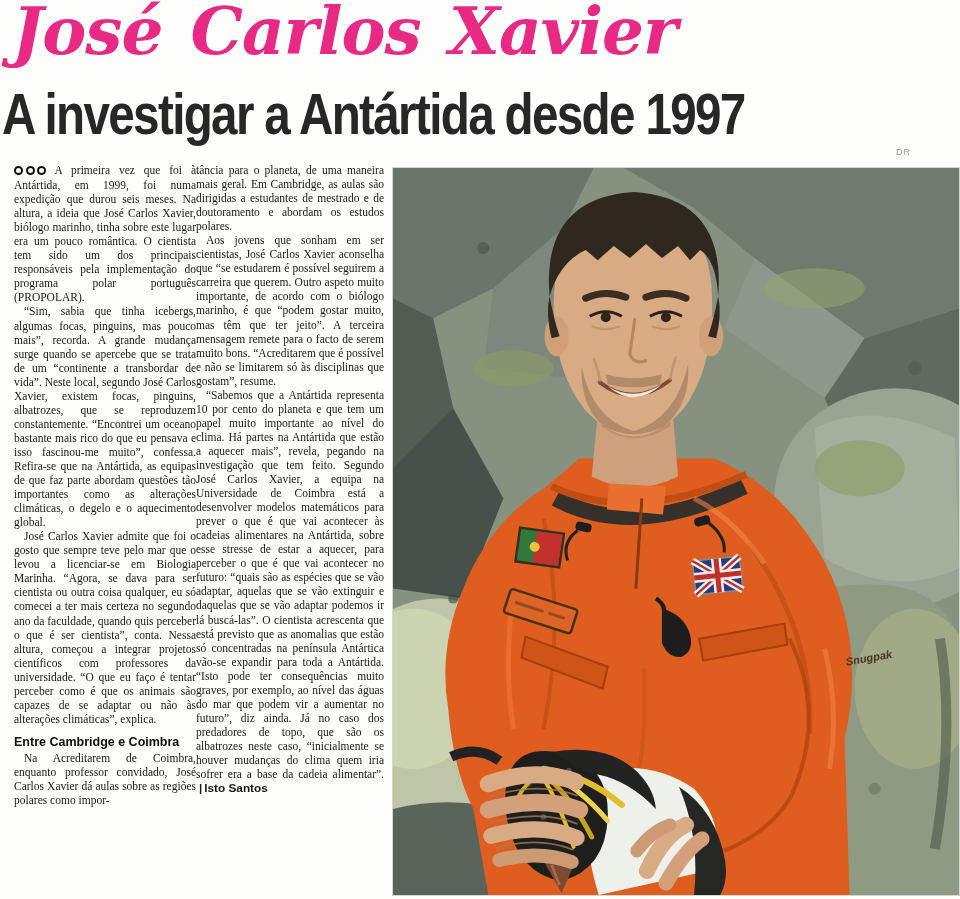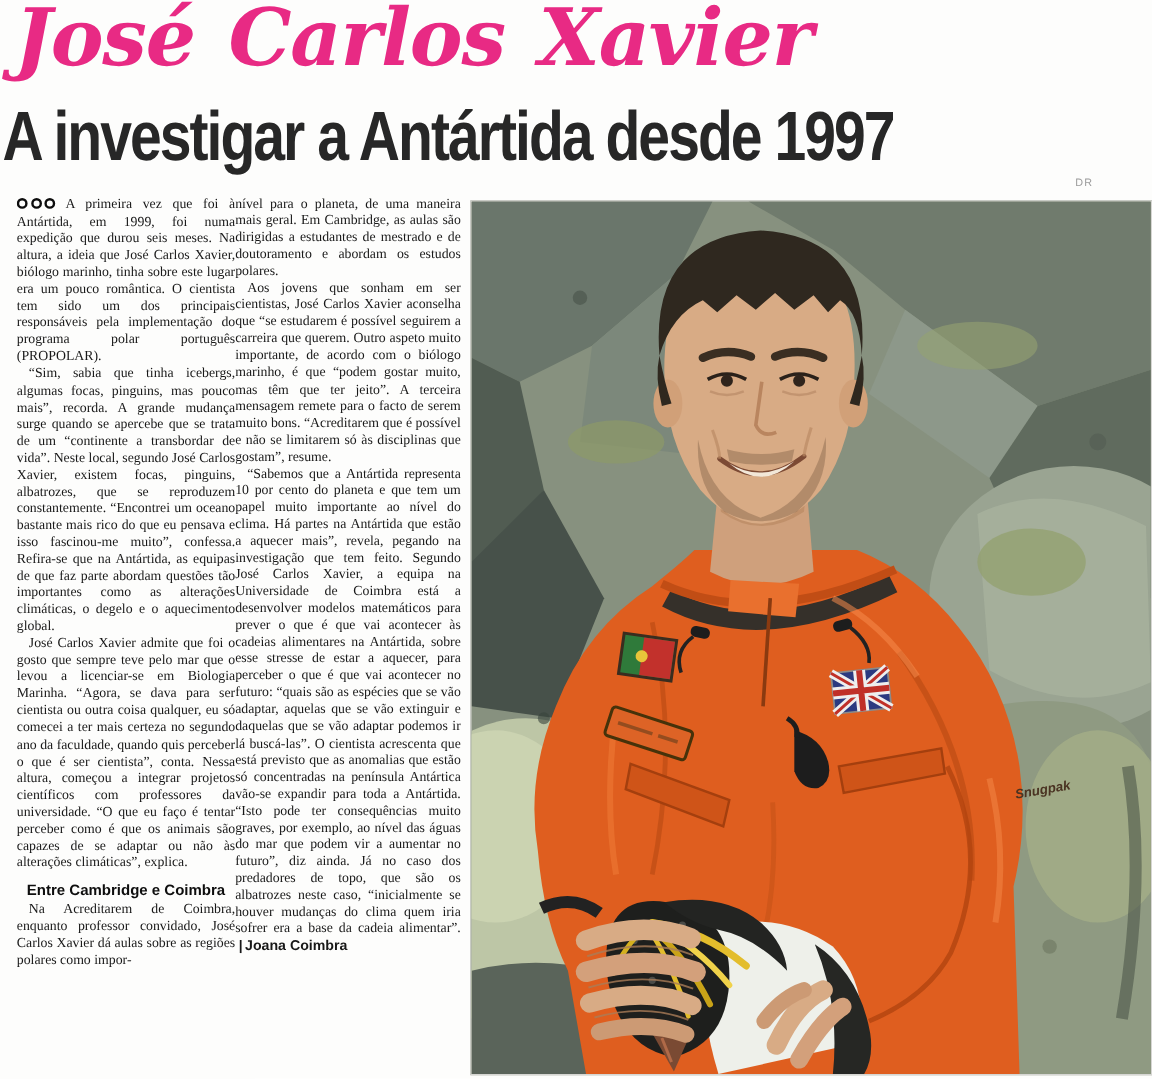--- a/index.html
+++ b/index.html
@@ -24,21 +24,21 @@
   .col{position:absolute;top:163px;height:732px;overflow:hidden;
        font-size:11.5px;line-height:14.05px;text-align:justify;}
   .col1{left:14px;width:182px;}
   .col2{left:196px;width:188px;}
   .para{margin:0;text-indent:10px;}
   .para.first,.para.cont{text-indent:0;}
   .bullets{display:inline-block;margin-right:6px;vertical-align:-1px;}
   .bullets i{display:inline-block;width:5px;height:5px;border:2.4px solid #0d0d0d;
              border-radius:50%;margin-right:2.5px;}
   .subhead{margin:9px 0 2px 0;font-family:"Liberation Sans",sans-serif;
-           font-weight:bold;font-size:12.5px;color:#0e0e0e;text-align:center;}
+           font-weight:bold;font-size:12.5px;color:#0e0e0e;text-align:left;}
   .bysep{font-family:"Liberation Sans",sans-serif;font-weight:bold;margin:0 2px 0 3px;}
   .byline{font-family:"Liberation Sans",sans-serif;font-weight:bold;font-size:11.8px;}
 
   
   .photo{position:absolute;left:392px;top:167px;width:566px;height:727px;margin:0;
          border:1px solid #d6d6d3;background:#87917f;}
   .photo svg{display:block;width:100%;height:100%;}
 </style>
 </head>
 <body>
@@ -53,25 +53,25 @@
     <p class="para first">
       <span class="bullets"><i></i><i></i><i></i></span><span>A primeira vez que foi à Antártida, em 1999, foi numa expedição que durou seis meses. Na altura, a ideia que José Carlos Xavier, biólogo marinho, tinha sobre este lugar era um pouco romântica. O cientista tem sido um dos principais responsáveis pela implementação do programa polar português (PROPOLAR).</span>
     </p>
     <p class="para">“Sim, sabia que tinha icebergs, algumas focas, pinguins, mas pouco mais”, recorda. A grande mudança surge quando se apercebe que se trata de um “continente a transbordar de vida”. Neste local, segundo José Carlos Xavier, existem focas, pinguins, albatrozes, que se reproduzem constantemente. “Encontrei um oceano bastante mais rico do que eu pensava e isso fascinou-me muito”, confessa. Refira-se que na Antártida, as equipas de que faz parte abordam questões tão importantes como as alterações climáticas, o degelo e o aquecimento global.</p>
     <p class="para">José Carlos Xavier admite que foi o gosto que sempre teve pelo mar que o levou a licenciar-se em Biologia Marinha. “Agora, se dava para ser cientista ou outra coisa qualquer, eu só comecei a ter mais certeza no segundo ano da faculdade, quando quis perceber o que é ser cientista”, conta. Nessa altura, começou a integrar projetos científicos com professores da universidade. “O que eu faço é tentar perceber como é que os animais são capazes de se adaptar ou não às alterações climáticas”, explica.</p>
     <h3 class="subhead">Entre Cambridge e Coimbra</h3>
     <p class="para">Na Acreditarem de Coimbra, enquanto professor convidado, José Carlos Xavier dá aulas sobre as regiões polares como impor-</p>
   </section>
 
   <section class="col col2">
-    <p class="para cont">nível para o planeta, de uma maneira mais geral. Em Cambridge, as aulas são dirigidas a estudantes de mestrado e de doutoramento e abordam os estudos polares.</p>
+    <p class="para cont">tância para o planeta, de uma maneira mais geral. Em Cambridge, as aulas são dirigidas a estudantes de mestrado e de doutoramento e abordam os estudos polares.</p>
     <p class="para">Aos jovens que sonham em ser cientistas, José Carlos Xavier aconselha que “se estudarem é possível seguirem a carreira que querem. Outro aspeto muito importante, de acordo com o biólogo marinho, é que “podem gostar muito, mas têm que ter jeito”. A terceira mensagem remete para o facto de serem muito bons. “Acreditarem que é possível e não se limitarem só às disciplinas que gostam”, resume.</p>
     <p class="para">
       <span>“Sabemos que a Antártida representa 10 por cento do planeta e que tem um papel muito importante ao nível do clima. Há partes na Antártida que estão a aquecer mais”, revela, pegando na investigação que tem feito. Segundo José Carlos Xavier, a equipa na Universidade de Coimbra está a desenvolver modelos matemáticos para prever o que é que vai acontecer às cadeias alimentares na Antártida, sobre esse stresse de estar a aquecer, para perceber o que é que vai acontecer no futuro: “quais são as espécies que se vão adaptar, aquelas que se vão extinguir e daquelas que se vão adaptar podemos ir lá buscá-las”. O cientista acrescenta que está previsto que as anomalias que estão só concentradas na península Antártica vão-se expandir para toda a Antártida. “Isto pode ter consequências muito graves, por exemplo, ao nível das águas do mar que podem vir a aumentar no futuro”, diz ainda. Já no caso dos predadores de topo, que são os albatrozes neste caso, “inicialmente se houver mudanças do clima quem iria sofrer era a base da cadeia alimentar”.</span>
-      <span class="bysep">|</span><b class="byline">Joana Coimbra</b>
+      <span class="bysep">|</span><b class="byline">Isto Santos</b>
     </p>
   </section>
 
   <figure class="photo">
     <svg viewBox="0 0 564 726" preserveAspectRatio="none">
 
       <g>
         <rect width="564" height="726" fill="#87917f"></rect>
         <path d="M0,0 L200,0 L170,60 L100,120 L40,150 L0,130 Z" fill="#6a766b"></path>
         <path d="M0,130 L40,150 L60,240 L20,300 L0,300 Z" fill="#515c52"></path>

